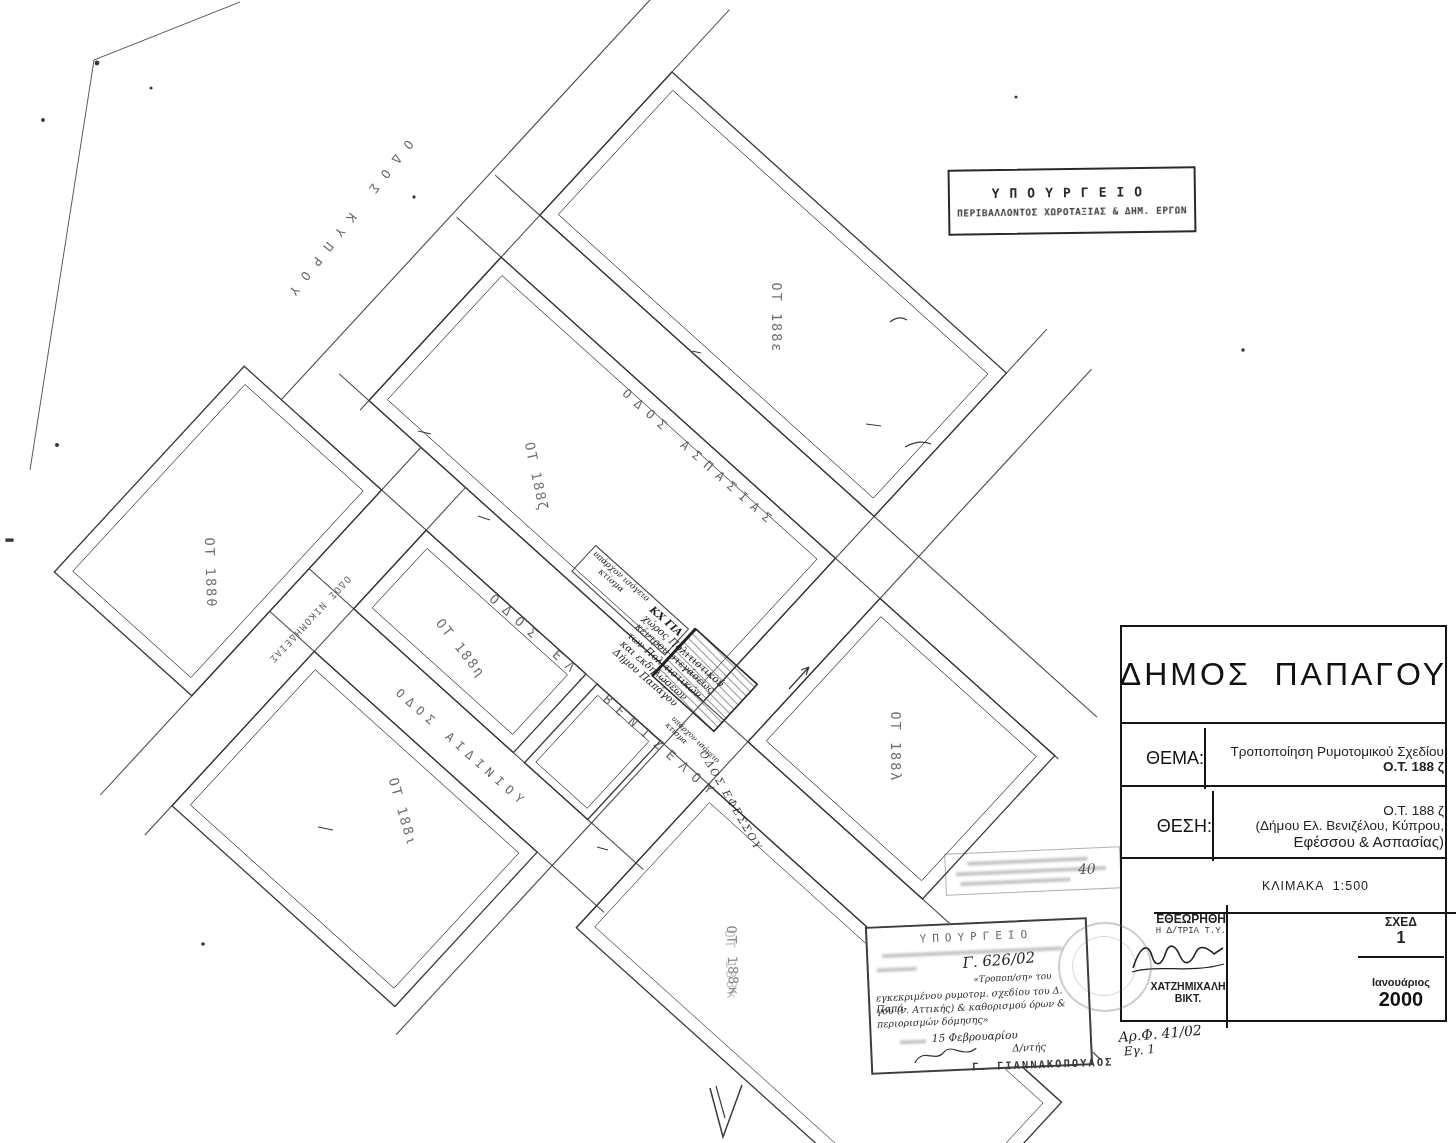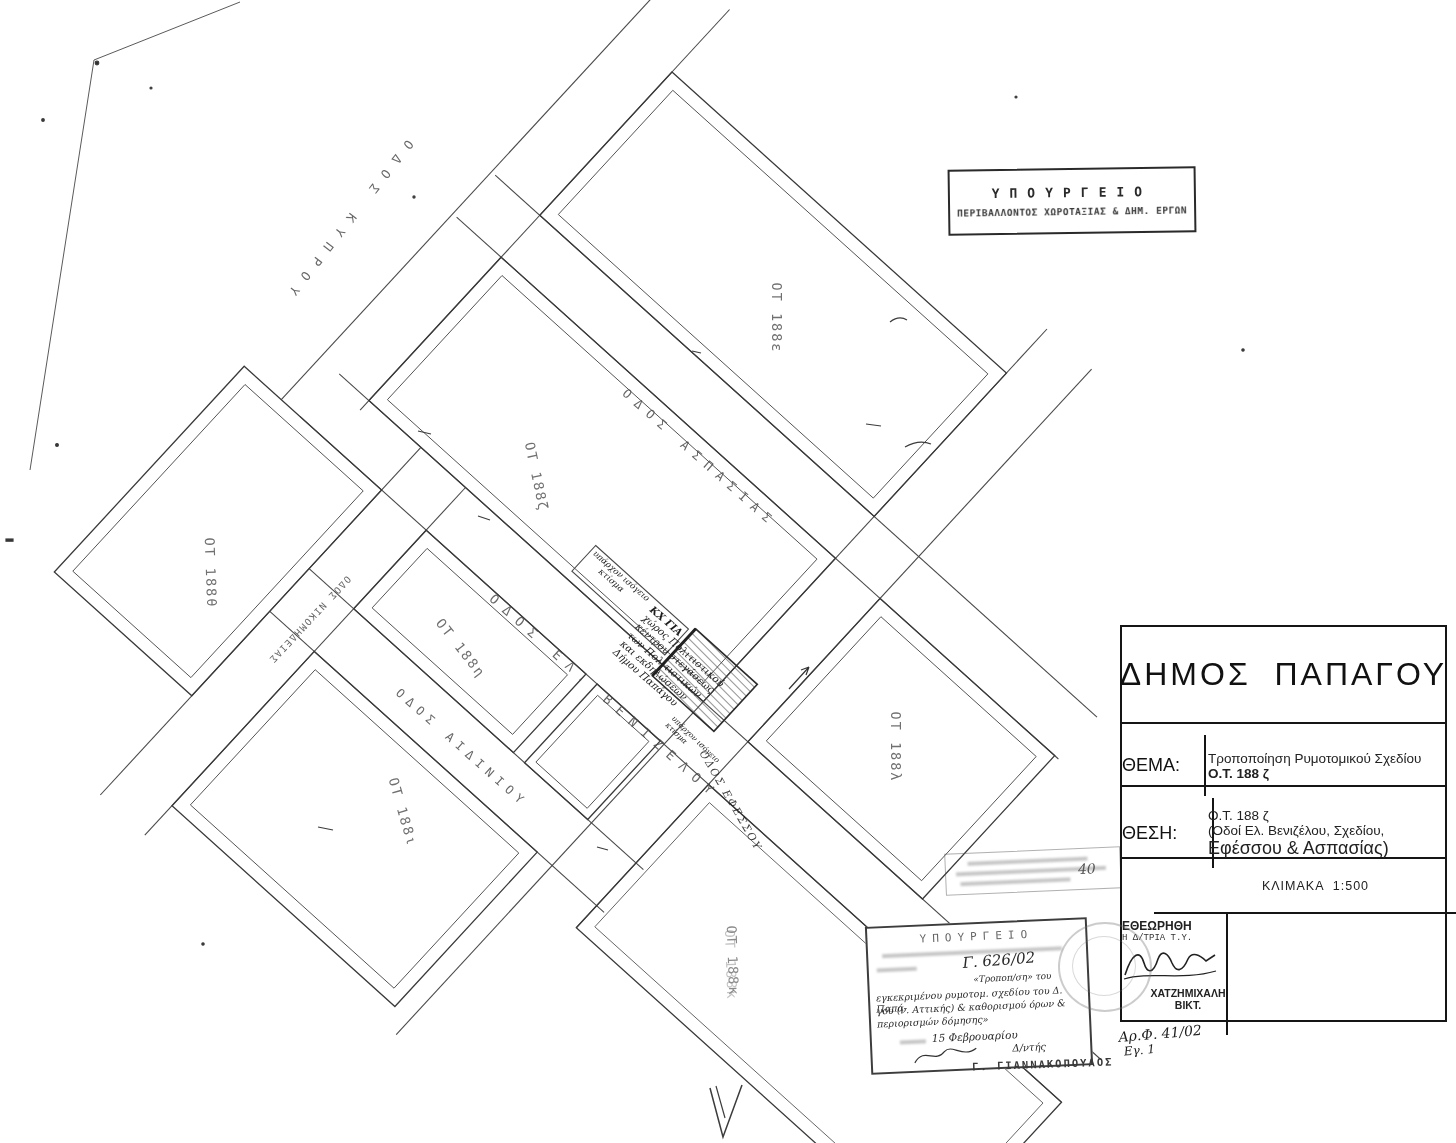--- a/index.html
+++ b/index.html
@@ -10,22 +10,22 @@
        font-family:"DejaVu Sans Mono",monospace;color:#4d4d4d;}
   .str{font-size:12.5px;letter-spacing:8px;opacity:.85;}
   .blk{font-size:13.5px;letter-spacing:2px;opacity:.8;}
   .hand-box{position:absolute;transform-origin:0 0;transform:rotate(var(--r,0deg));
        font-family:"DejaVu Serif",serif;font-style:italic;color:#1c1c1c;}
   .hand-box div{line-height:1.12;}
   
   #tb{position:absolute;left:1120px;top:625px;width:327px;height:397px;border:2.5px solid #151515;
       background:#fff;box-sizing:border-box;z-index:4;}
   .tbrow{position:absolute;left:0;width:100%;box-sizing:border-box;}
-  .cell{position:absolute;top:11px;height:100%;box-sizing:border-box;display:flex;flex-direction:column;
-        align-items:flex-start;justify-content:center;text-align:center;}
+  .cell{position:absolute;top:4px;height:100%;box-sizing:border-box;display:flex;flex-direction:column;
+        align-items:flex-end;justify-content:center;text-align:center;}
   
   .stamp{position:absolute;box-sizing:border-box;}
   .smudge{background:#8f8f8f;filter:blur(1.3px);opacity:.5;height:4px;}
   .mono{font-family:"DejaVu Sans Mono",monospace;}
   .hw{font-family:"DejaVu Serif",serif;font-style:italic;color:#2a2a2a;}
 </style>
 </head>
 <body>
 
 <div id="page">
@@ -193,35 +193,46 @@
         <div style="font-size:13.5px;font-weight:bold;color:#222;">Ο.Τ. 188 ζ</div>
       </div>
     </div>
 
     <div class="tbrow" style="top:160px;height:72px;border-bottom:2px solid #151515;">
       <div class="cell" style="left:0;width:92px;border-right:2px solid #151515;">
         <div style="font-size:18px;color:#111;">ΘΕΣΗ:</div>
       </div>
       <div class="cell" style="left:86px;width:236px;">
         <div style="font-size:13.5px;color:#222;">Ο.Τ. 188 ζ</div>
-        <div style="font-size:13.5px;color:#222;">(Οδοί Ελ. Βενιζέλου, Σχεδίου,</div>
-        <div style="font-size:18px;color:#222;">Εφέσσου &amp; Ασπασίας)</div>
+        <div style="font-size:13.5px;color:#222;">(Δήμου Ελ. Βενιζέλου, Κύπρου,</div>
+        <div style="font-size:15px;color:#222;">Εφέσσου &amp; Ασπασίας)</div>
       </div>
     </div>
 
     <div class="tbrow" style="top:232px;height:55px;border-bottom:2px solid #151515;display:flex;align-items:center;justify-content:center;margin-left:32px;">
       <div style="font-size:12.5px;letter-spacing:1px;color:#222;white-space:pre;">ΚΛΙΜΑΚΑ  1:500</div>
     </div>
 
     <div class="tbrow" style="top:274px;height:123px;">
       <div class="cell" style="left:0;width:106px;border-right:2px solid #151515;justify-content:flex-start;padding-top:7px;">
         <div style="font-size:12px;font-weight:bold;color:#222;">ΕΘΕΩΡΗΘΗ</div>
         <div style="font-size:9px;color:#333;font-family:Liberation Mono, monospace;">Η Δ/ΤΡΙΑ Τ.Υ.</div>
         <svg width="96" height="40" viewBox="0 0 96 40" style="margin-top:2px;">
           <path d="M3,30 C10,8 18,4 22,18 C25,28 31,30 36,14 C40,4 46,8 50,18 C54,27 60,28 66,14 C70,6 78,10 84,16 L93,10" stroke="#222" stroke-width="1.6" fill="none"></path>
           <path d="M2,34 C28,26 60,36 94,26" stroke="#222" stroke-width="1.2" fill="none"></path>
         </svg>
         <div style="font-size:10.5px;font-weight:bold;color:#222;margin-top:2px;padding-left:28px;">ΧΑΤΖΗΜΙΧΑΛΗ ΒΙΚΤ.</div>
       </div>
+      <div class="cell" style="left:236px;width:86px;">
+        <div style="position:absolute;left:0;top:0;width:100%;height:53px;border-bottom:2px solid #151515;box-sizing:border-box;
+                    display:flex;flex-direction:column;align-items:center;justify-content:center;">
+          <div style="font-size:12px;font-weight:bold;color:#222;">ΣΧΕΔ</div>
+          <div style="font-size:16px;font-weight:bold;color:#222;">1</div>
+        </div>
+        <div style="position:absolute;left:0;top:53px;width:100%;height:70px;display:flex;flex-direction:column;align-items:center;justify-content:center;">
+          <div style="font-size:11px;font-weight:bold;color:#222;">Ιανουάριος</div>
+          <div style="font-size:20px;font-weight:bold;color:#111;">2000</div>
+        </div>
+      </div>
     </div>
   </div>
 
 </div>
 
 </body></html>

